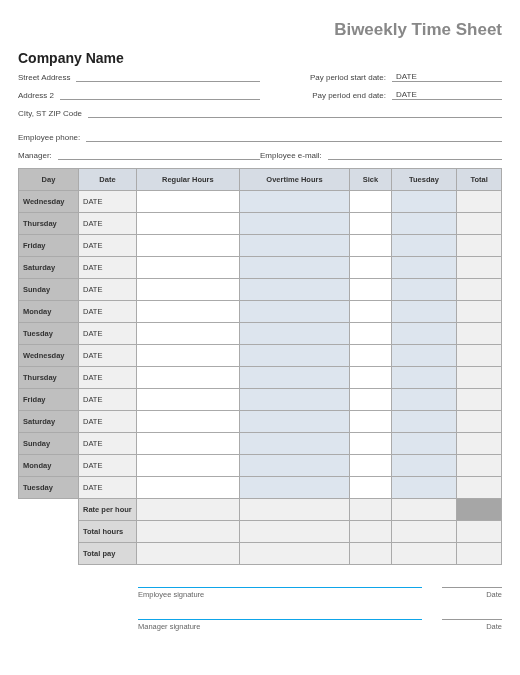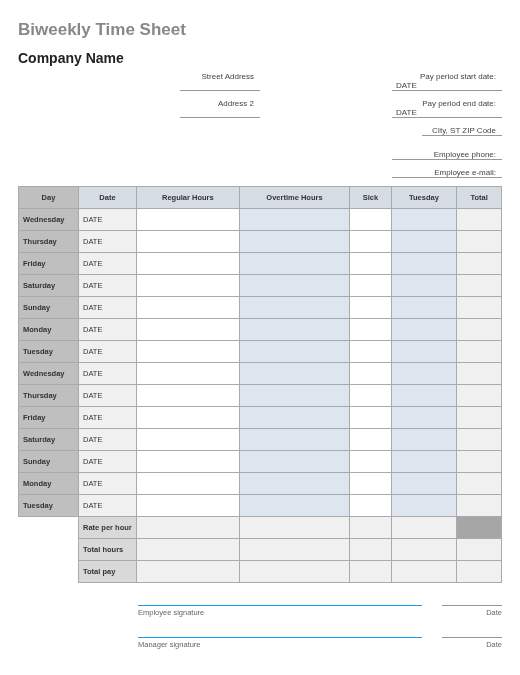--- a/index.html
+++ b/index.html
@@ -6,40 +6,39 @@
   body {
     font-family: Arial, sans-serif;
     background: #fff;
     width: 520px;
     height: 675px;
     padding: 20px 18px;
     font-size: 8px;
     color: #333;
   }
   .title {
-    text-align: left;
+    text-align: right;
     font-size: 17px;
     font-weight: bold;
     color: #888;
     margin-bottom: 10px;
   }
   .company {
     font-size: 14px;
     font-weight: bold;
     color: #222;
     margin-bottom: 6px;
   }
   .info-row {
     display: flex;
     margin-bottom: 8px;
   }
   .info-left, .info-right {
     display: flex;
     align-items: flex-end;
-    flex-direction: column;
   }
   .info-left { flex: 1; }
   .info-right { flex: 1; justify-content: flex-end; }
   .label {
     font-size: 8px;
     color: #444;
     white-space: nowrap;
     margin-right: 6px;
   }
   .underline {
@@ -159,20 +158,24 @@
 <div class="spacer"></div>
 
 <div class="info-row">
   <div class="info-right">
     <span class="label">Employee phone:</span>
     <span class="underline" style="min-width:110px"></span>
   </div>
 </div>
 
 <div class="info-row">
+  <div class="info-left">
+    <span class="label">Manager:</span>
+    <span class="underline"></span>
+  </div>
   <div class="info-right">
     <span class="label">Employee e-mail:</span>
     <span class="underline" style="min-width:110px"></span>
   </div>
 </div>
 
 <table>
   <thead>
     <tr>
       <th class="day-h">Day</th>

